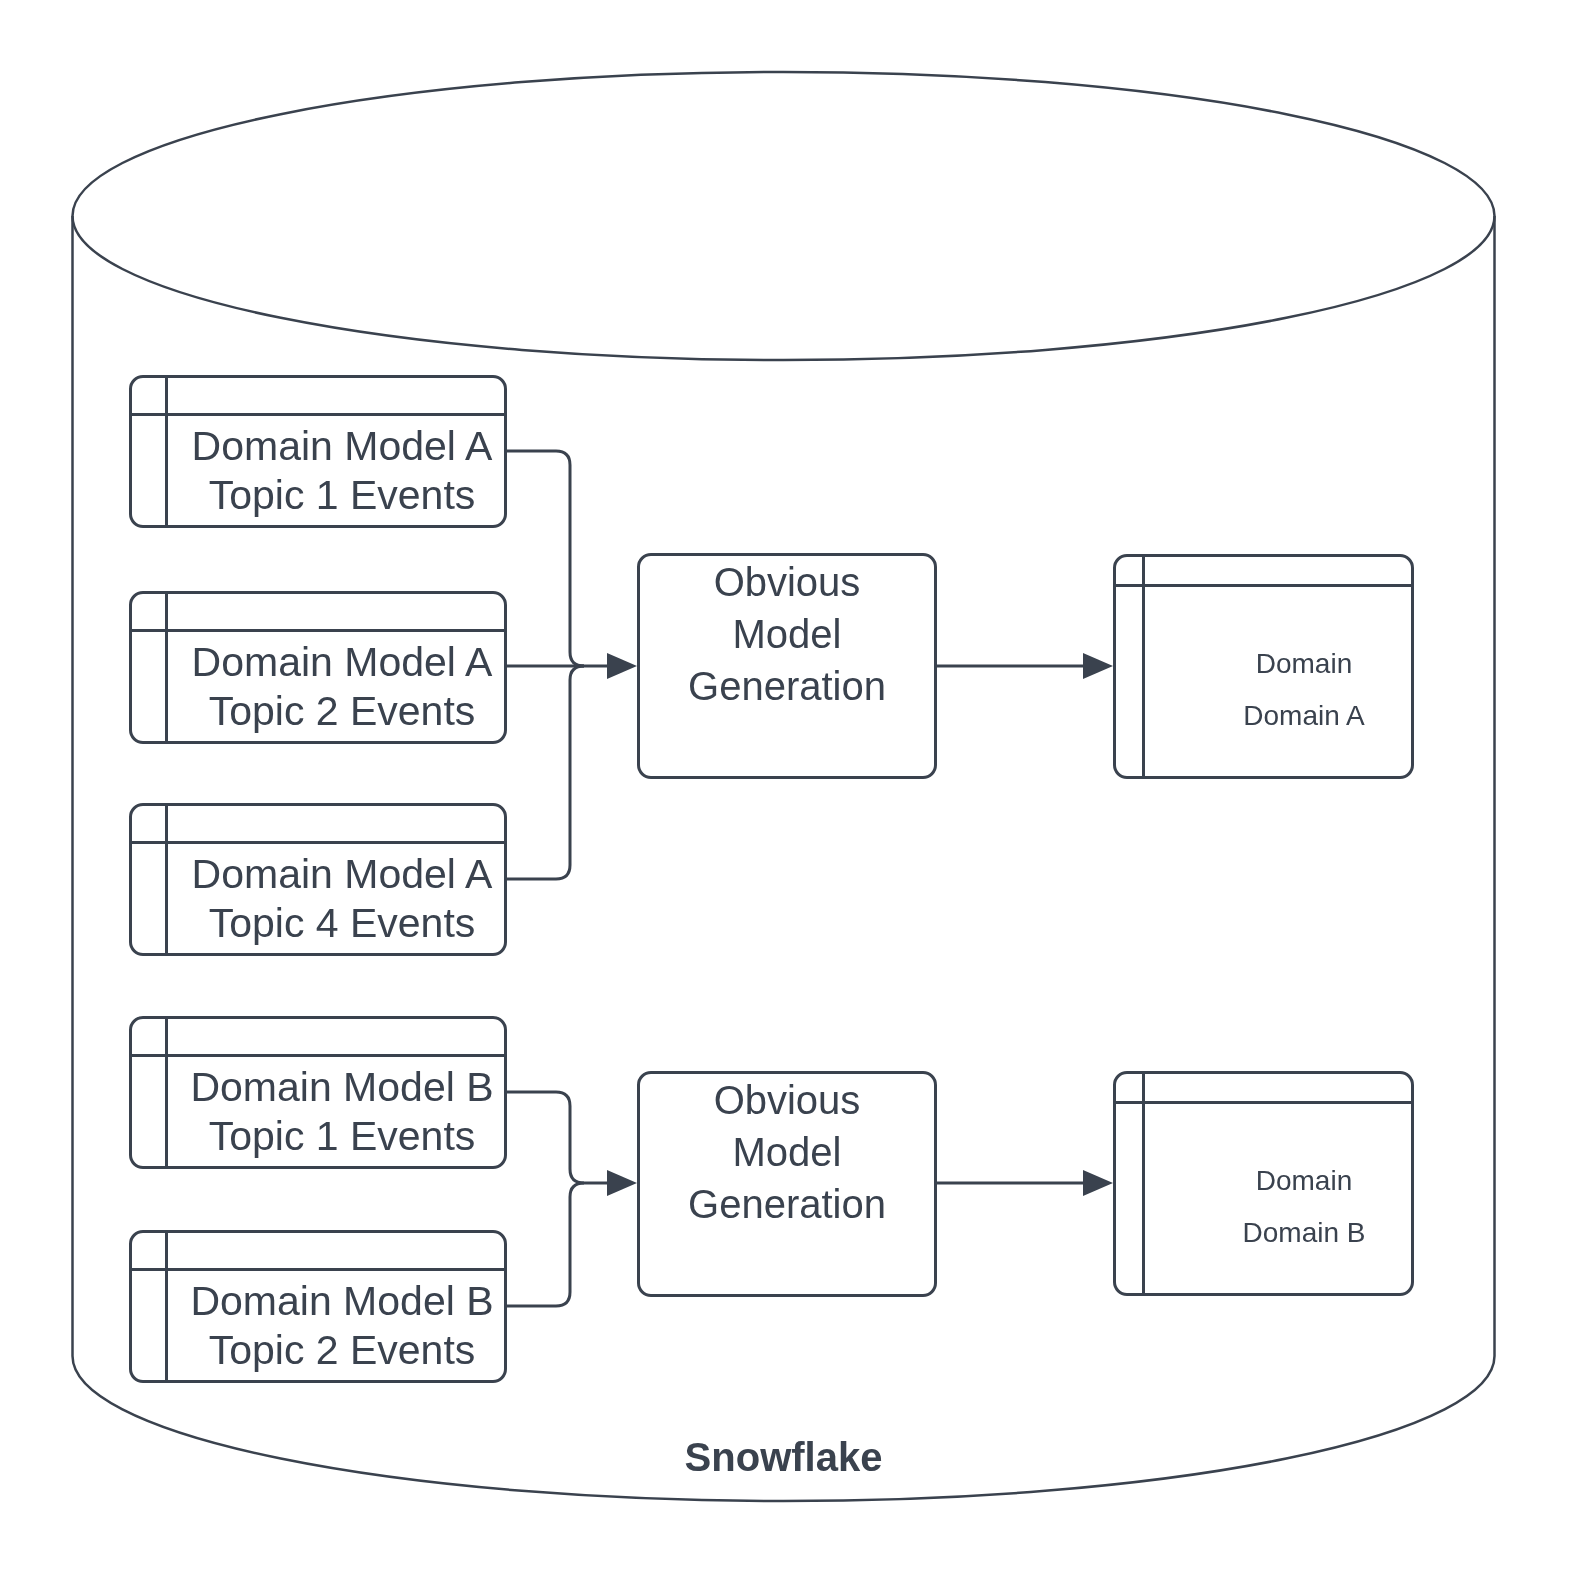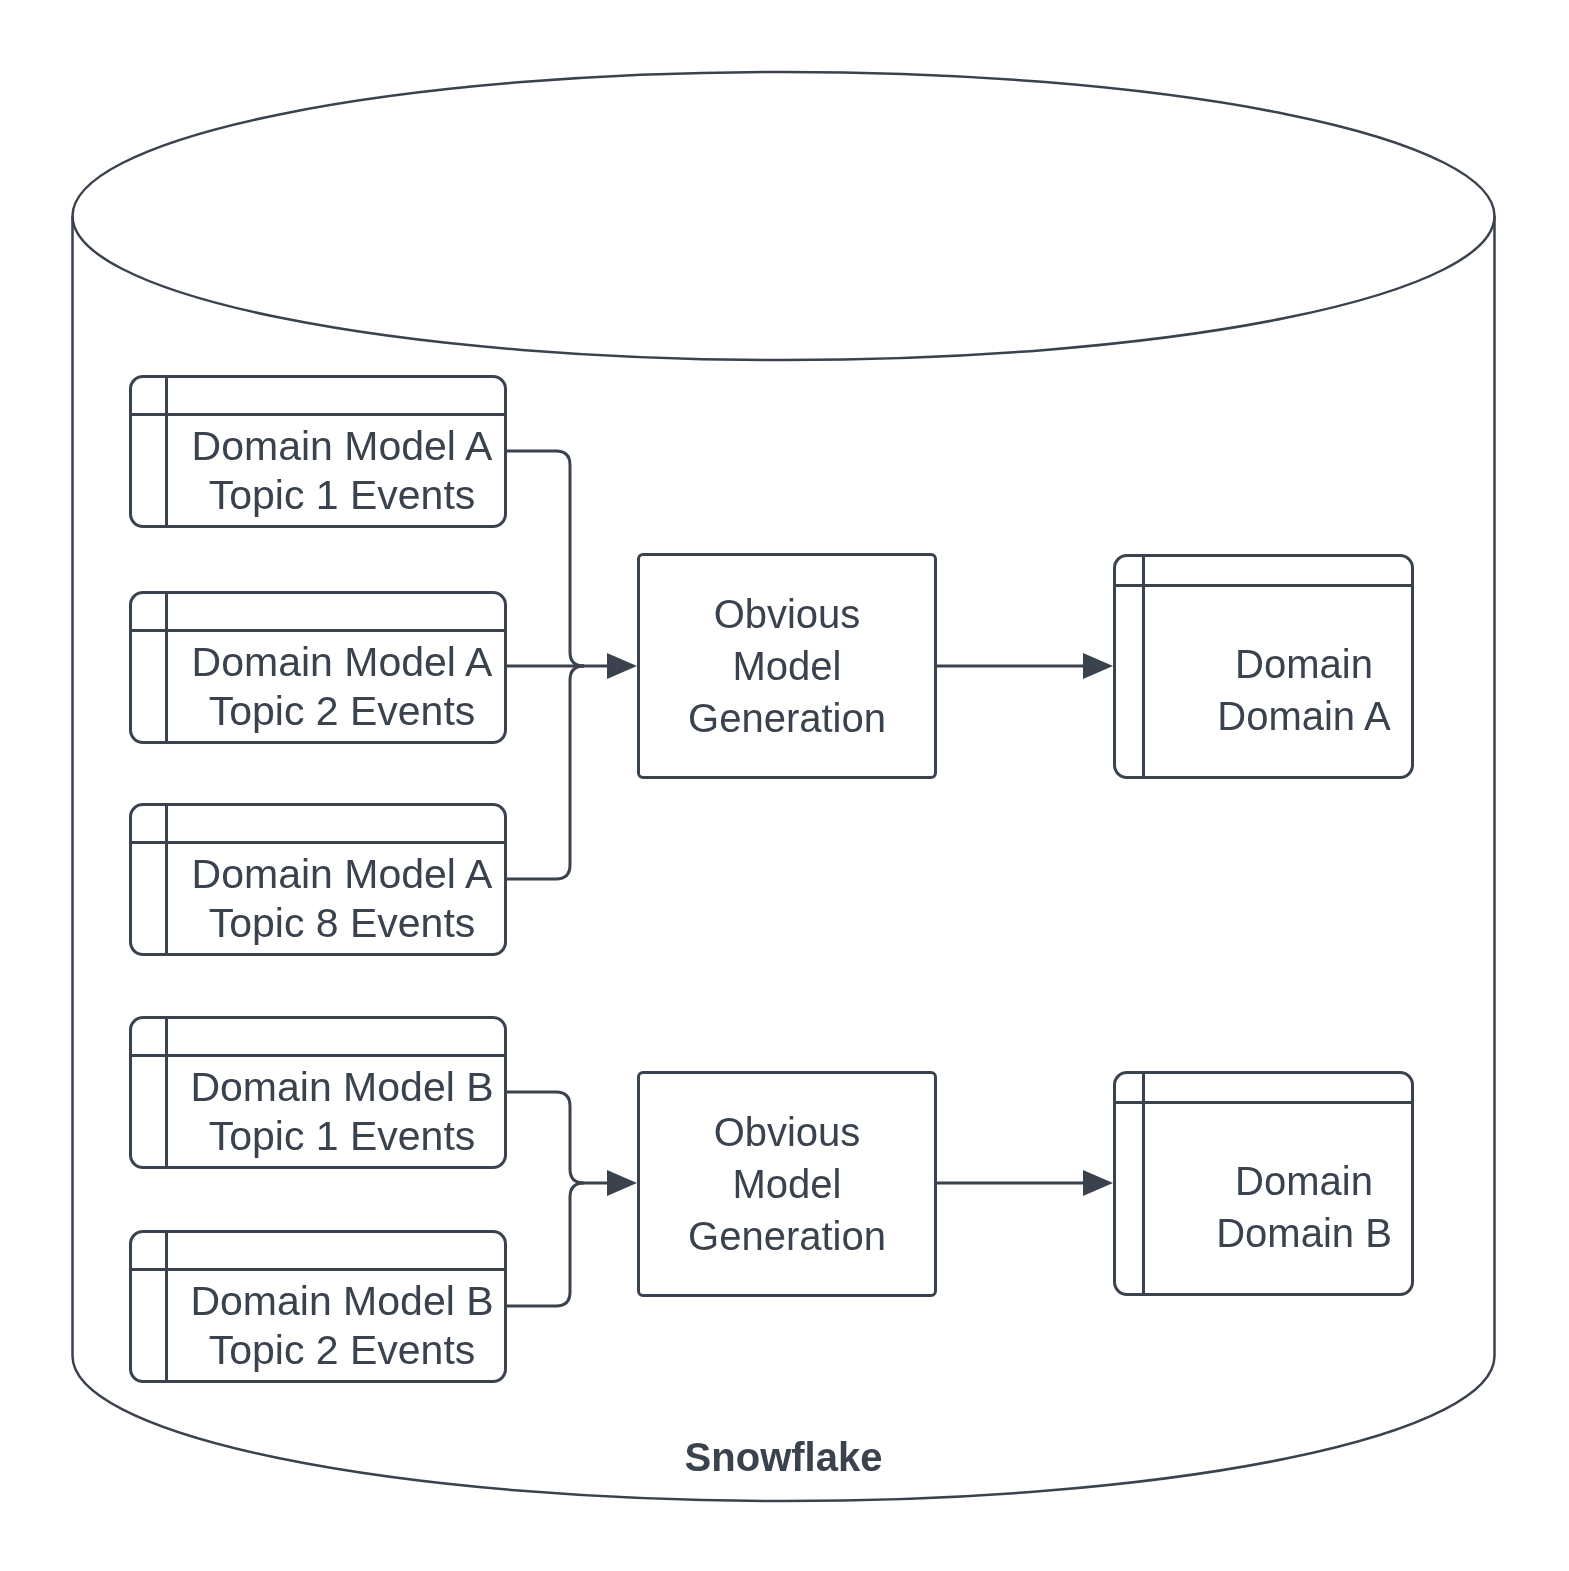--- a/index.html
+++ b/index.html
@@ -52,28 +52,27 @@
     justify-content: center;
     text-align: left;
     font-size: 41px;
     line-height: 49px;
     white-space: nowrap;
     padding-left: 12px;
   }
   
   .tbl-out .hdr { height: 27px; }
   .tbl-out .lcol { width: 26px; }
-  .tbl-out .lbl { top: 46px; left: 29px; font-size: 40px; line-height: 52px; margin-left: 40px; }
+  .tbl-out .lbl { top: 46px; left: 29px; font-size: 28px; line-height: 52px; margin-left: 40px; }
   
   .proc {
-    border-radius: 6px;
+    border-radius: 14px;
     display: flex;
     flex-direction: column;
     align-items: center;
-    justify-content: center;
     text-align: center;
     font-size: 40px;
     line-height: 52px;
     white-space: nowrap;
   }
   .cyl-label {
     position: absolute;
     left: 583px;
     top: 1432px;
     width: 401px;
@@ -130,21 +129,21 @@
       <div>Domain Model A</div>
       <div>Topic 2 Events</div>
     </div>
   </div>
 
   <div class="node tbl" style="left:129px; top:803px; width:378px; height:153px;">
     <div class="hdr"></div>
     <div class="lcol"></div>
     <div class="lbl">
       <div>Domain Model A</div>
-      <div>Topic 8 Events</div>
+      <div>Topic 4 Events</div>
     </div>
   </div>
 
   <div class="node tbl" style="left:129px; top:1016px; width:378px; height:153px;">
     <div class="hdr"></div>
     <div class="lcol"></div>
     <div class="lbl">
       <div>Domain Model B</div>
       <div>Topic 1 Events</div>
     </div>

